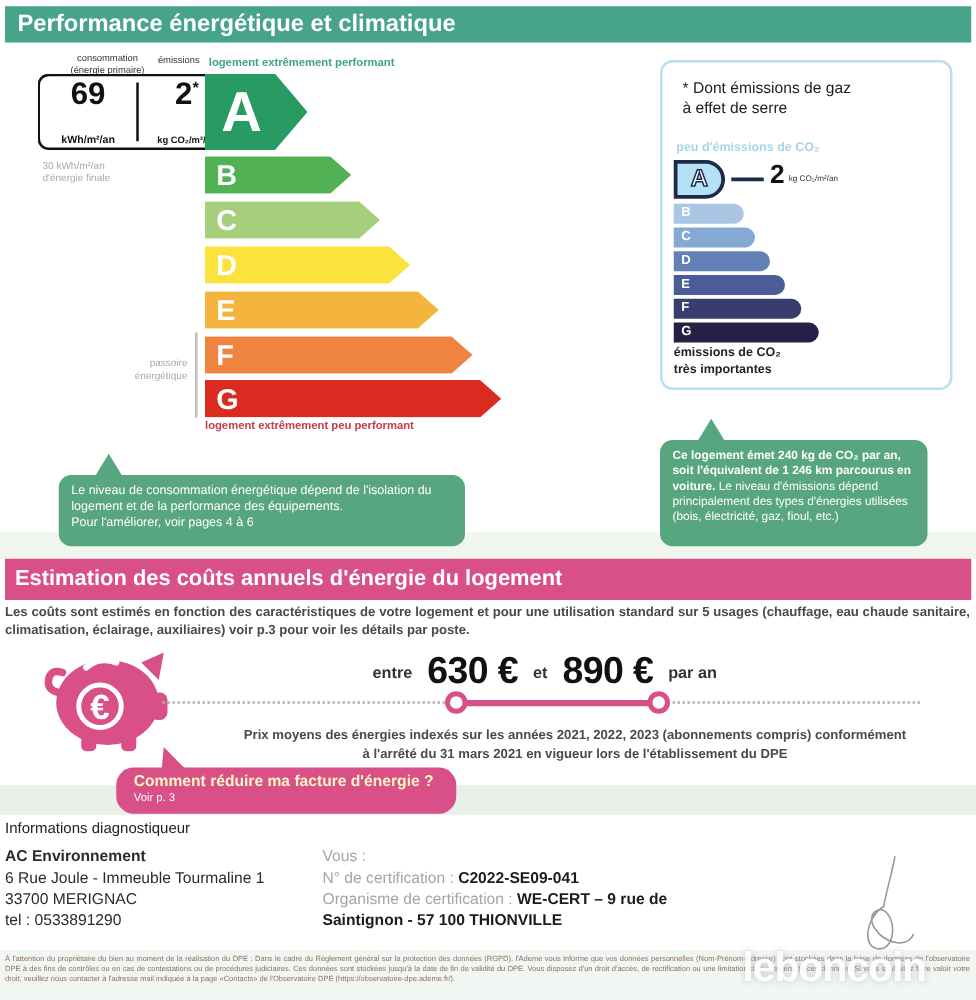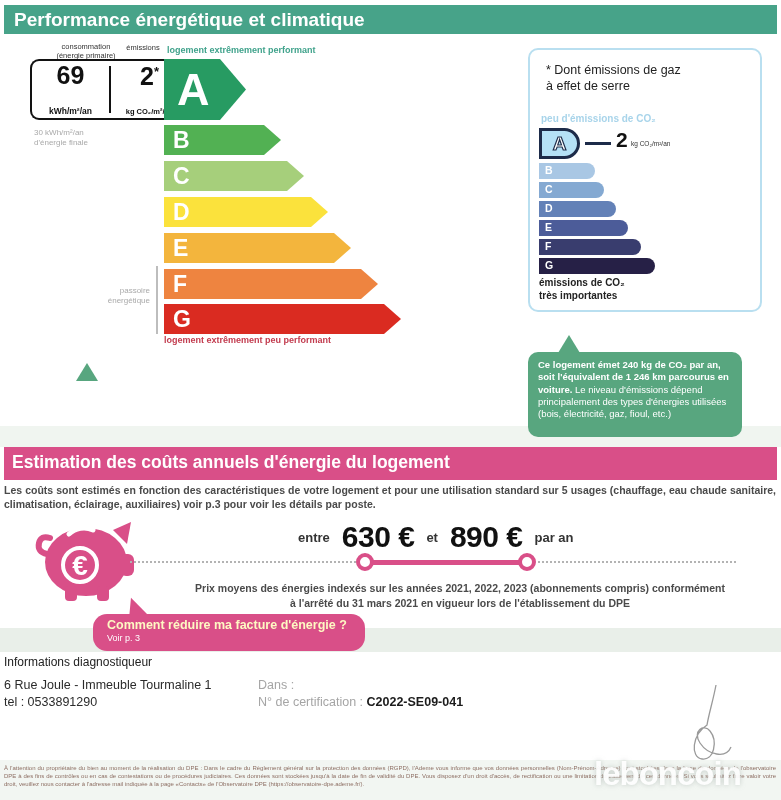--- a/index.html
+++ b/index.html
@@ -157,20 +157,22 @@
     </div>
 
   <div class="abs side-note" style="left:34px; top:128px;">30 kWh/m²/an
 d'énergie finale</div>
   <div class="abs side-note" style="left:58px; top:286px; width:92px; text-align:right;">passoire
 énergétique</div>
   <div class="abs vline"></div>
   <div class="abs note-bottom" style="left:164px; top:335px;">logement extrêmement peu performant</div>
 
   <div class="tri-up tri-left"></div>
+  <div class="abs bubble bubble-left">Le niveau de consommation énergétique dépend de l'isolation du logement et de la performance des équipements.
+Pour l'améliorer, voir pages 4 à 6</div>
 
   <div class="abs co2-panel">
     <div class="co2-title">* Dont émissions de gaz
 à effet de serre</div>
     <div class="co2-low">peu d'émissions de CO₂</div>
     <div class="co2-a" style="background: rgb(181, 225, 246);">
       <span>A</span>
     </div>
     <div class="co2-dash"></div>
     <div class="co2-val">2</div>
@@ -240,26 +242,29 @@
 à l'arrêté du 31 mars 2021 en vigueur lors de l'établissement du DPE</div>
 
   <div class="tri-pink"></div>
   <div class="abs pink-bubble">
     <div class="pb-title">Comment réduire ma facture d'énergie ?</div>
     <div class="pb-sub">Voir p. 3</div>
   </div>
 
   <div class="abs info-heading">Informations diagnostiqueur</div>
   <div class="abs info-left">
+    <div class="company">AC Environnement</div>
     <div>6 Rue Joule - Immeuble Tourmaline 1</div>
+    <div>33700 MERIGNAC</div>
     <div>tel : 0533891290</div>
   </div>
   <div class="abs info-right">
-    <div><span class="f-label">Dans :</span><span class="f-value"></span></div>
+    <div><span class="f-label">Vous :</span><span class="f-value"></span></div>
     <div><span class="f-label">N° de certification : </span><span class="f-value">C2022-SE09-041</span></div>
+    <div><span class="f-label">Organisme de certification : </span><span class="f-value">WE-CERT – 9 rue de Saintignon - 57 100 THIONVILLE</span></div>
   </div>
 
   <div class="abs" style="left:678px; top:683px; z-index:2;">
     <svg width="70" height="85" viewBox="0 0 70 85">
       <path d="M38 2 C35 18 31 30 29 42 C14 52 12 74 24 76 C36 78 40 58 32 48 C26 40 14 48 22 60 C30 72 48 76 53 64" stroke="#9a9a9a" stroke-width="1.3" fill="none"></path>
     </svg>
   </div>
 
   <div class="abs legal">À l'attention du propriétaire du bien au moment de la réalisation du DPE : Dans le cadre du Règlement général sur la protection des données (RGPD), l'Ademe vous informe que vos données personnelles (Nom-Prénom-Adresse) sont stockées dans la base de données de l'observatoire DPE à des fins de contrôles ou en cas de contestations ou de procédures judiciaires. Ces données sont stockées jusqu'à la date de fin de validité du DPE. Vous disposez d'un droit d'accès, de rectification ou une limitation du traitement de ces données. Si vous souhaitez faire valoir votre droit, veuillez nous contacter à l'adresse mail indiquée à la page «Contacts» de l'Observatoire DPE (https://observatoire-dpe.ademe.fr/).</div>
   <div class="abs watermark">leboncoin</div>

